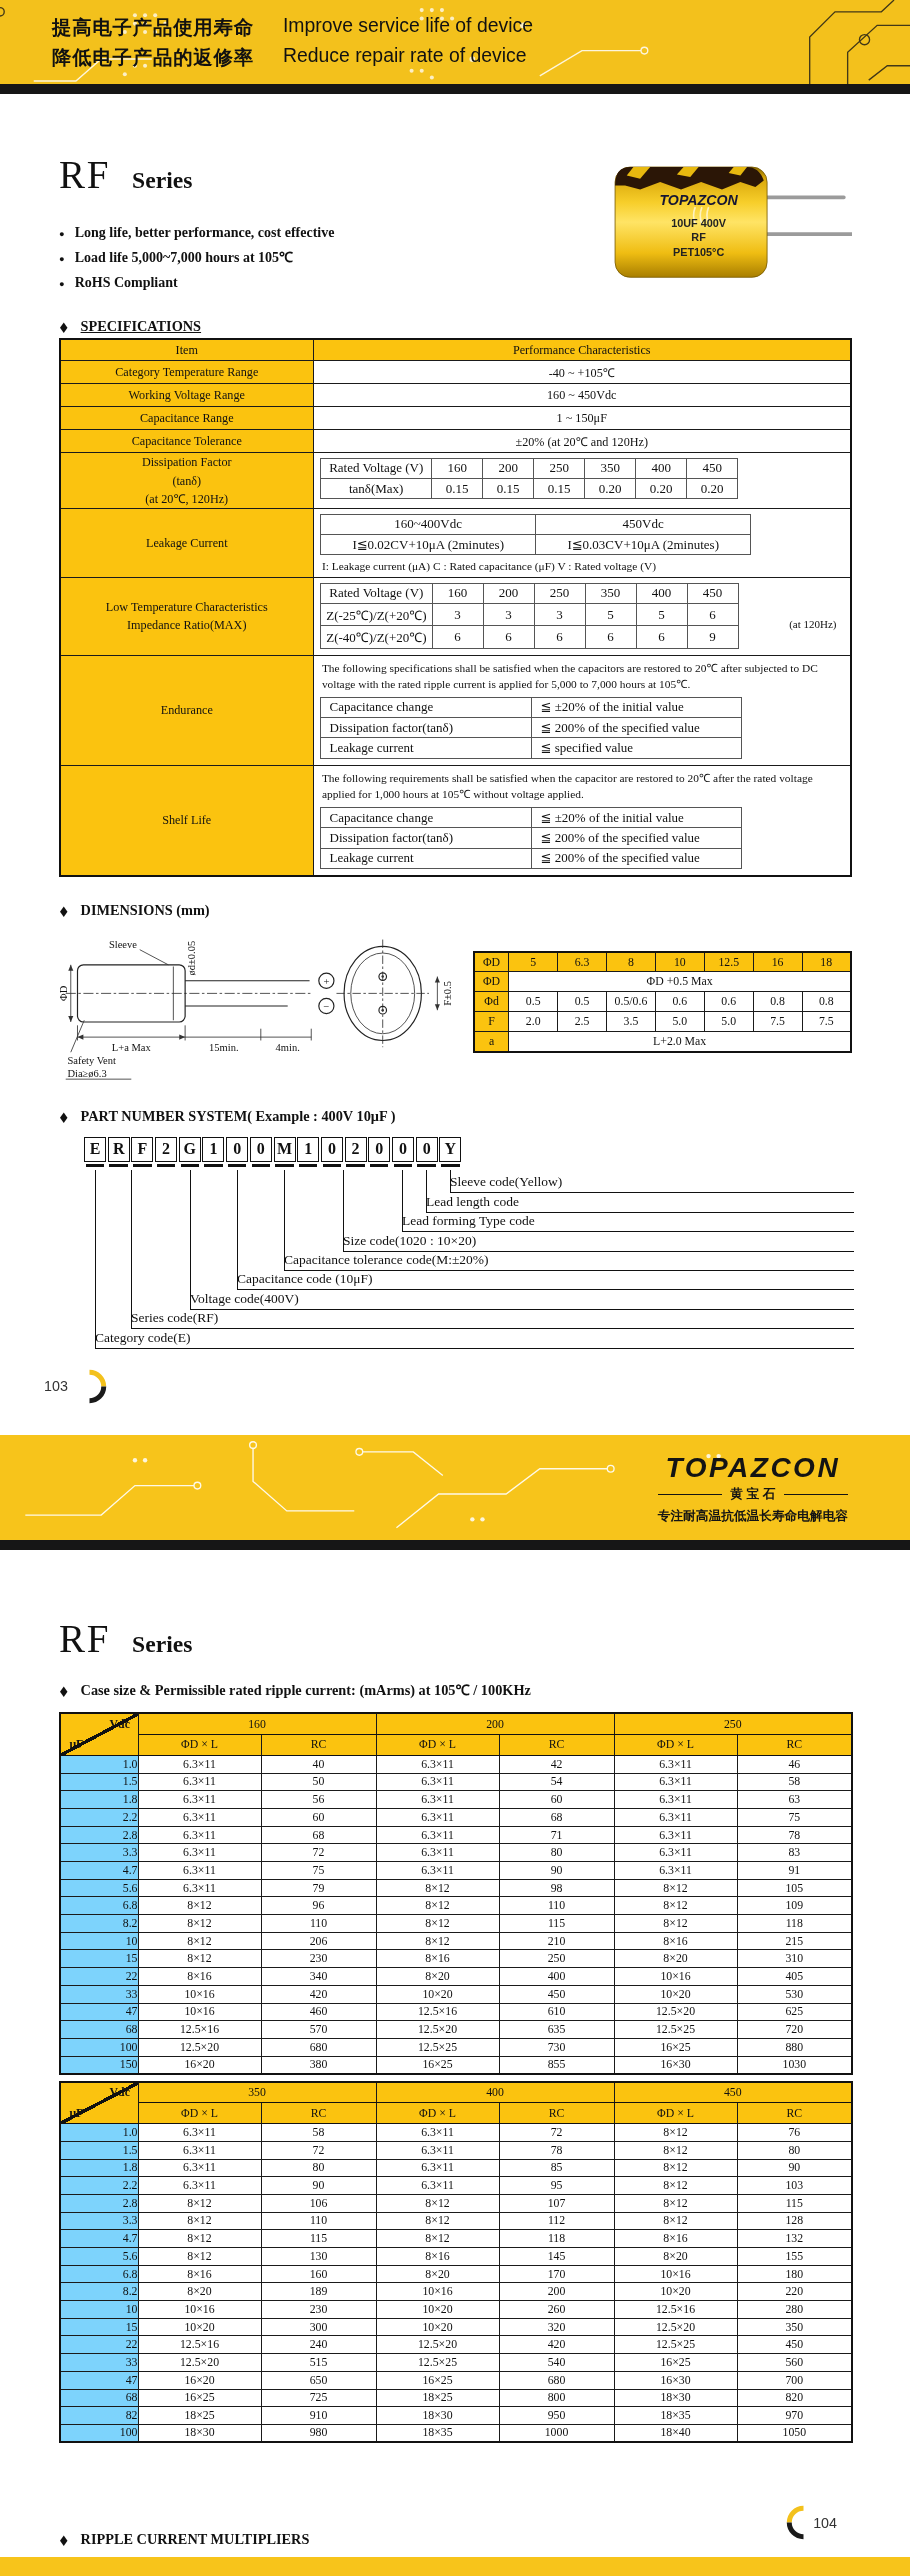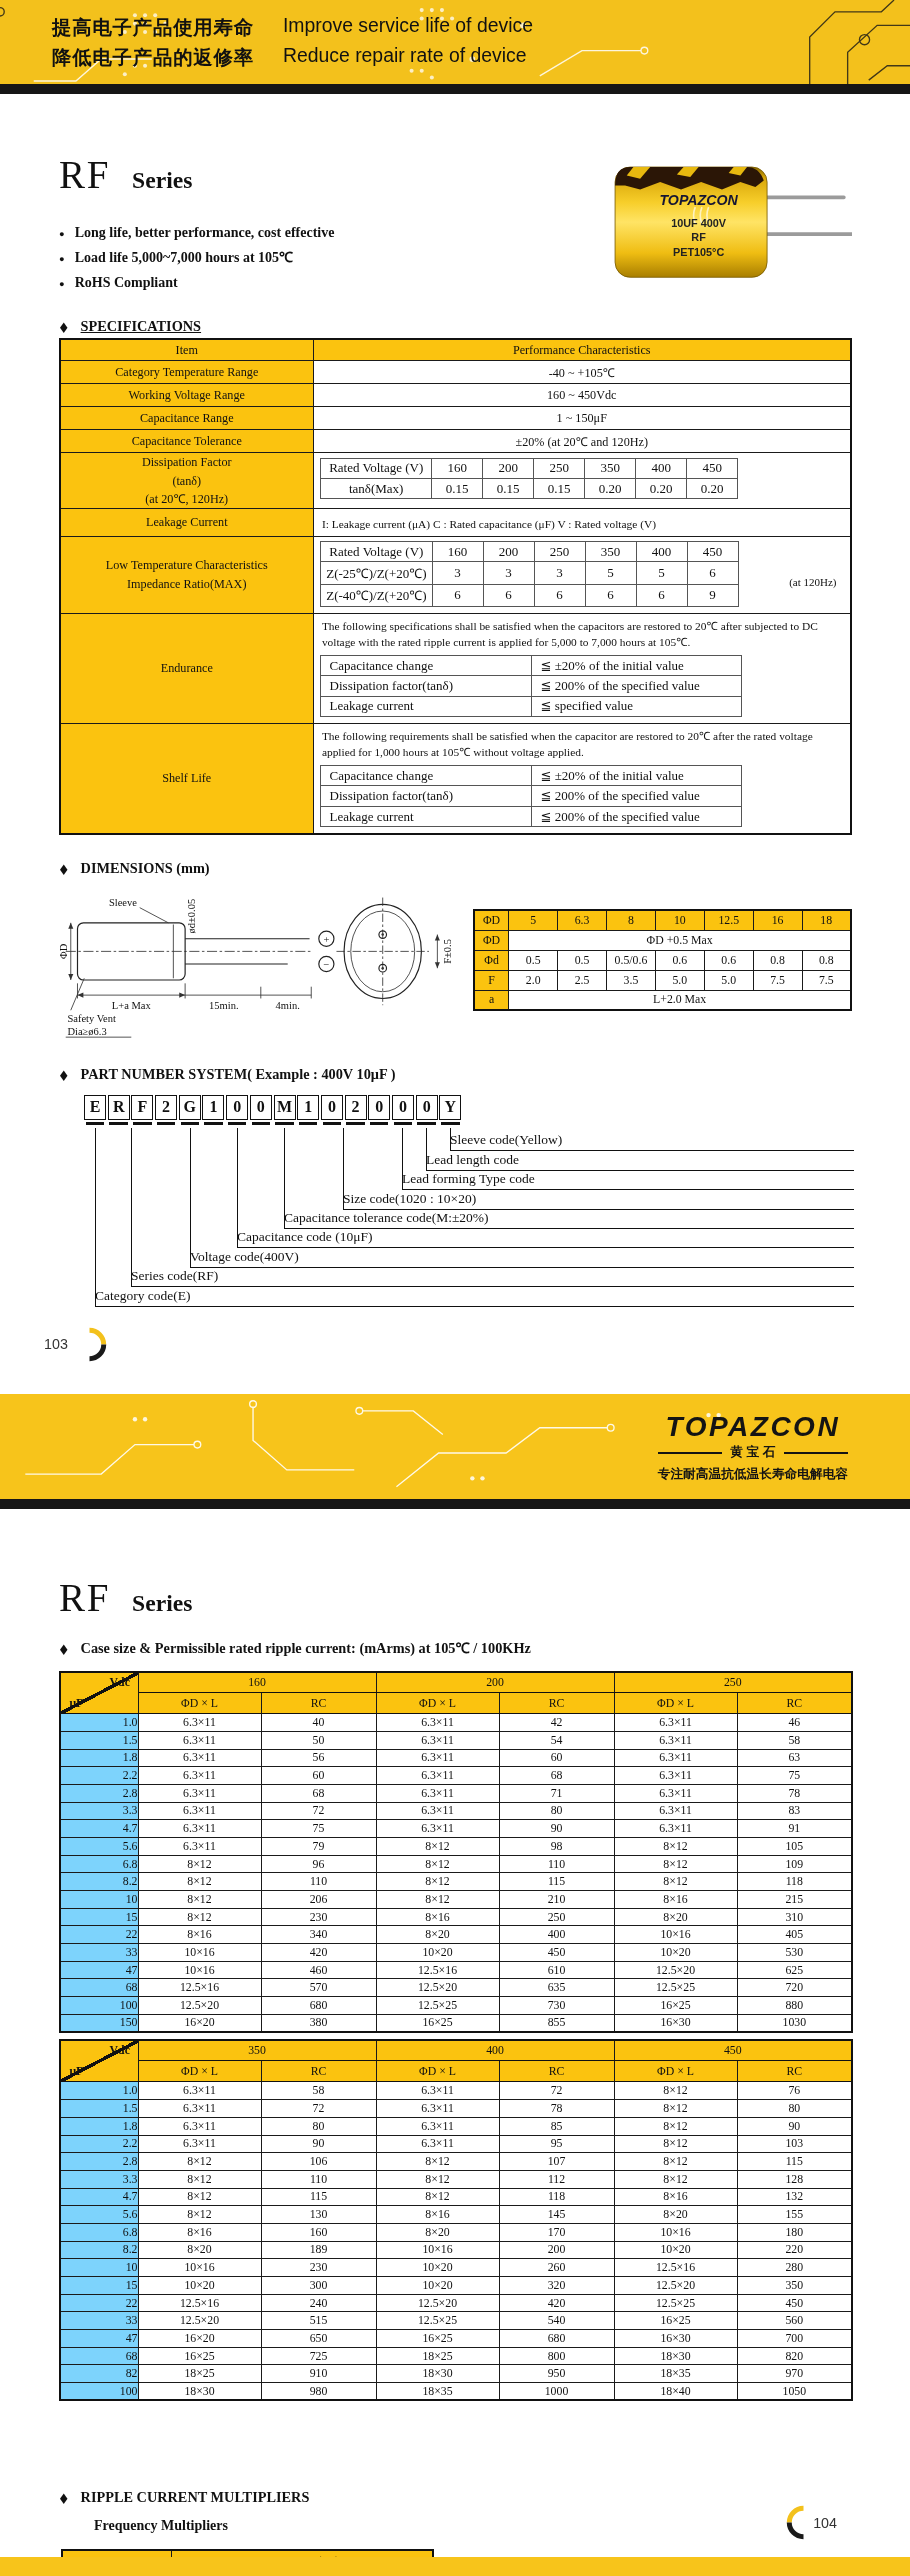--- a/index.html
+++ b/index.html
@@ -311,20 +311,32 @@
                   <td>0.20</td>
                 </tr>
               </tbody>
             </table>
           </td>
         </tr>
 
         <tr>
           <td class="yl ctr">Leakage Current</td>
           <td class="pad">
+            <table class="inner">
+              <tbody>
+                <tr>
+                  <td style="width:215px">160~400Vdc</td>
+                  <td style="width:215px">450Vdc</td>
+                </tr>
+                <tr>
+                  <td>I≦0.02CV+10μA (2minutes)</td>
+                  <td>I≦0.03CV+10μA (2minutes)</td>
+                </tr>
+              </tbody>
+            </table>
             <div class="note-line">I: Leakage current (μA)   C : Rated capacitance (μF)   V : Rated voltage (V)</div>
           </td>
         </tr>
 
         <tr>
           <td class="yl ctr lblline">
             <div>Low Temperature Characteristics</div>
             <div>Impedance Ratio(MAX)</div>
           </td>
           <td class="pad rel">

